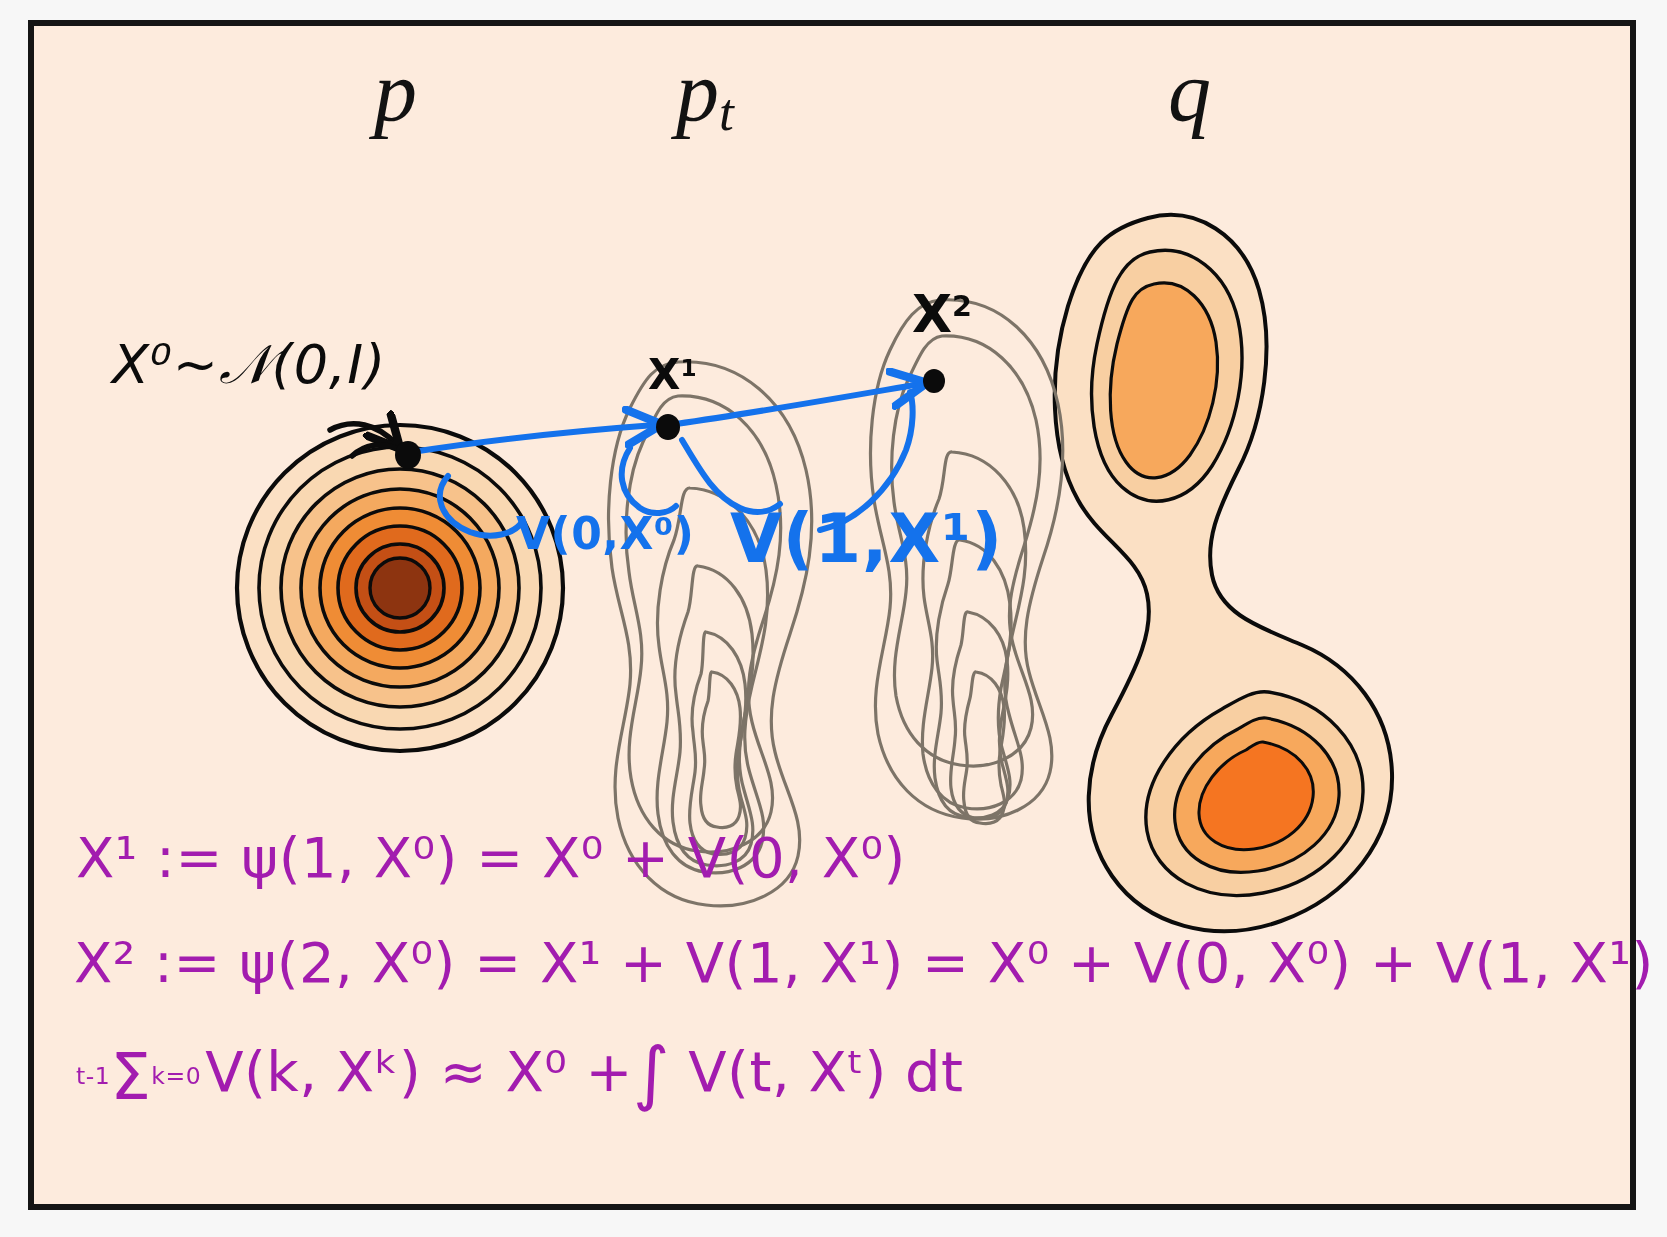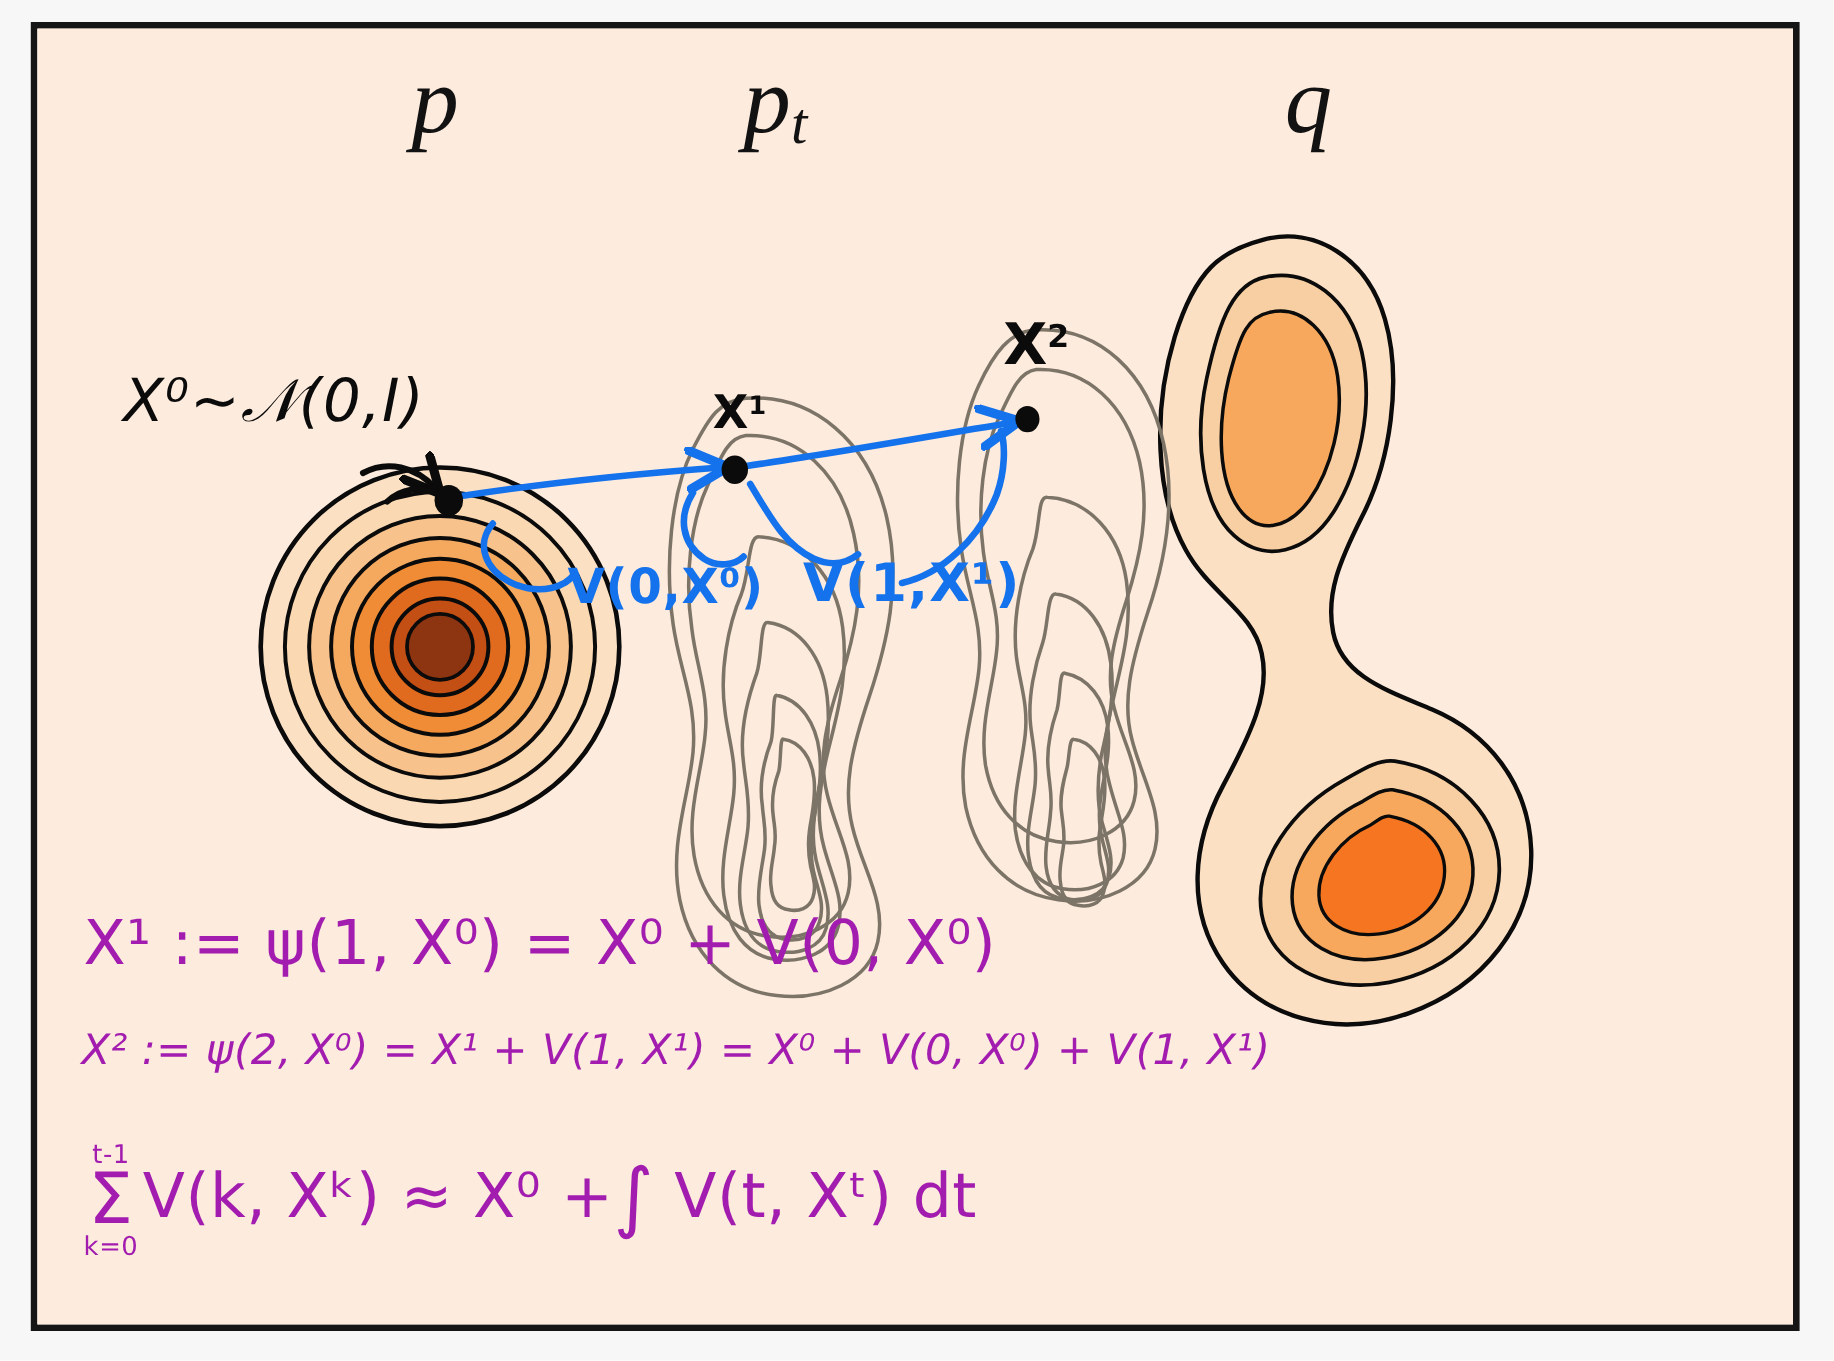--- a/index.html
+++ b/index.html
@@ -64,21 +64,21 @@
     position: absolute;
     font-family: "DejaVu Sans", sans-serif;
     color: #a21caf;
     white-space: nowrap;
     line-height: 1;
     letter-spacing: 0.5px;
     user-select: none;
   }
   .sumwrap {
     display: inline-flex;
-    flex-direction: column;
+    flex-direction: row;
     align-items: center;
     vertical-align: middle;
     line-height: 0.95;
     margin: 0 4px;
   }
   .sumwrap .lim { font-size: 0.42em; }
   .sumwrap .sig { font-size: 1.15em; }
   .intglyph { font-size: 1.25em; display: inline-block; vertical-align: -0.08em; }
 </style>
 </head>
@@ -352,25 +352,25 @@
   <div class="hand" style="left:648px; top:340px; font-size:42px; font-weight:600;margin-top:14px;">
     <span>X</span><sup>1</sup>
   </div>
 
   <div class="hand" style="left:912px; top:288px; font-size:52px; font-weight:600;">
     <span>X</span><sup>2</sup>
   </div>
 
   <div class="hand blue" style="left:516px; top:512px; font-size:44px; font-weight:600; letter-spacing:0.5px;">V(0,X⁰)</div>
 
-  <div class="hand blue" style="left:730px; top:506px; font-size:48px; font-weight:600; letter-spacing:1px;text-align:center;">V(1,X¹)</div>
+  <div class="hand blue" style="left:730px; top:506px; font-size:67px; font-weight:600; letter-spacing:1px;text-align:center;">V(1,X¹)</div>
 
   <div class="eqn" style="left:76px; top:830px; font-size:56px;">X¹ := ψ(1, X⁰) = X⁰ + V(0, X⁰)</div>
 
-  <div class="eqn" style="left:74px; top:935px; font-size:38px;font-style:italic;">X² := ψ(2, X⁰) = X¹ + V(1, X¹) = X⁰ + V(0, X⁰) + V(1, X¹)</div>
+  <div class="eqn" style="left:74px; top:935px; font-size:56px;">X² := ψ(2, X⁰) = X¹ + V(1, X¹) = X⁰ + V(0, X⁰) + V(1, X¹)</div>
 
   <div class="eqn" style="left:72px; top:1038px; font-size:56px;">
     <span class="sumwrap">
         <span class="lim">t-1</span>
         <span class="sig">Σ</span>
         <span class="lim">k=0</span>
       </span><span>V(k, Xᵏ)</span>
     <span>≈</span>
     <span>X⁰ +</span><span class="intglyph">∫</span>
     <span>V(t, Xᵗ) dt</span>

